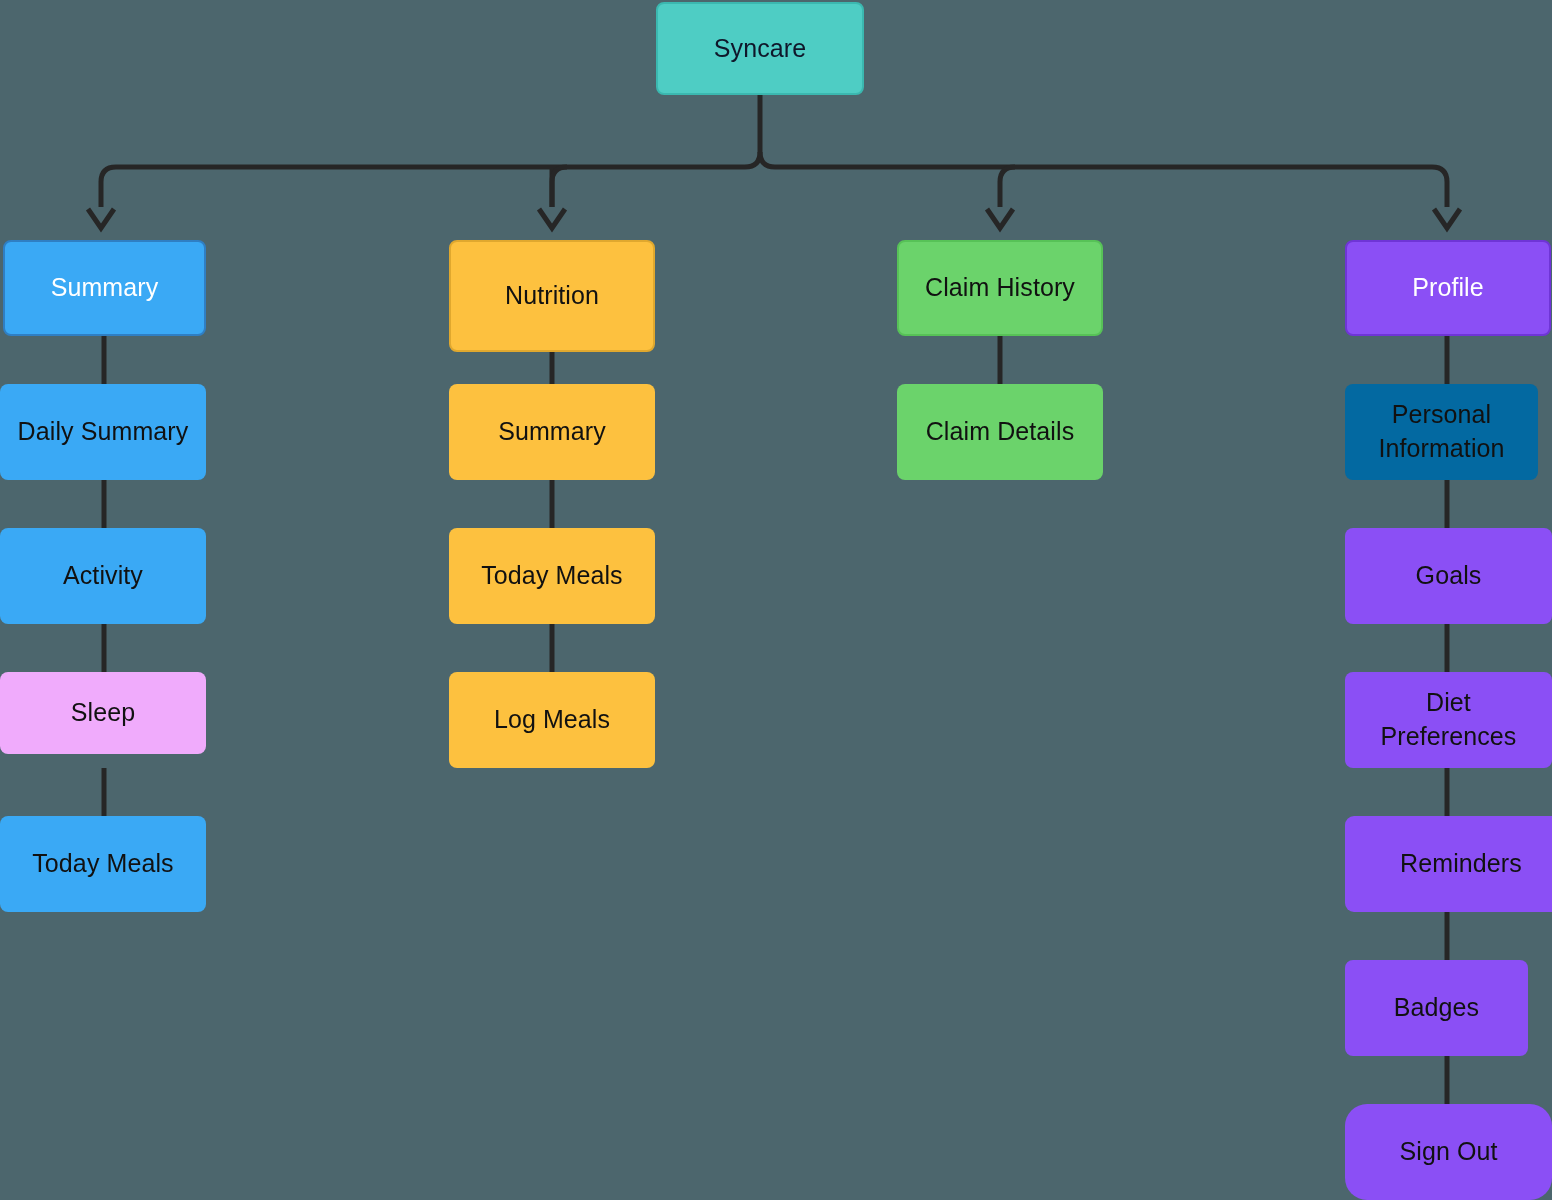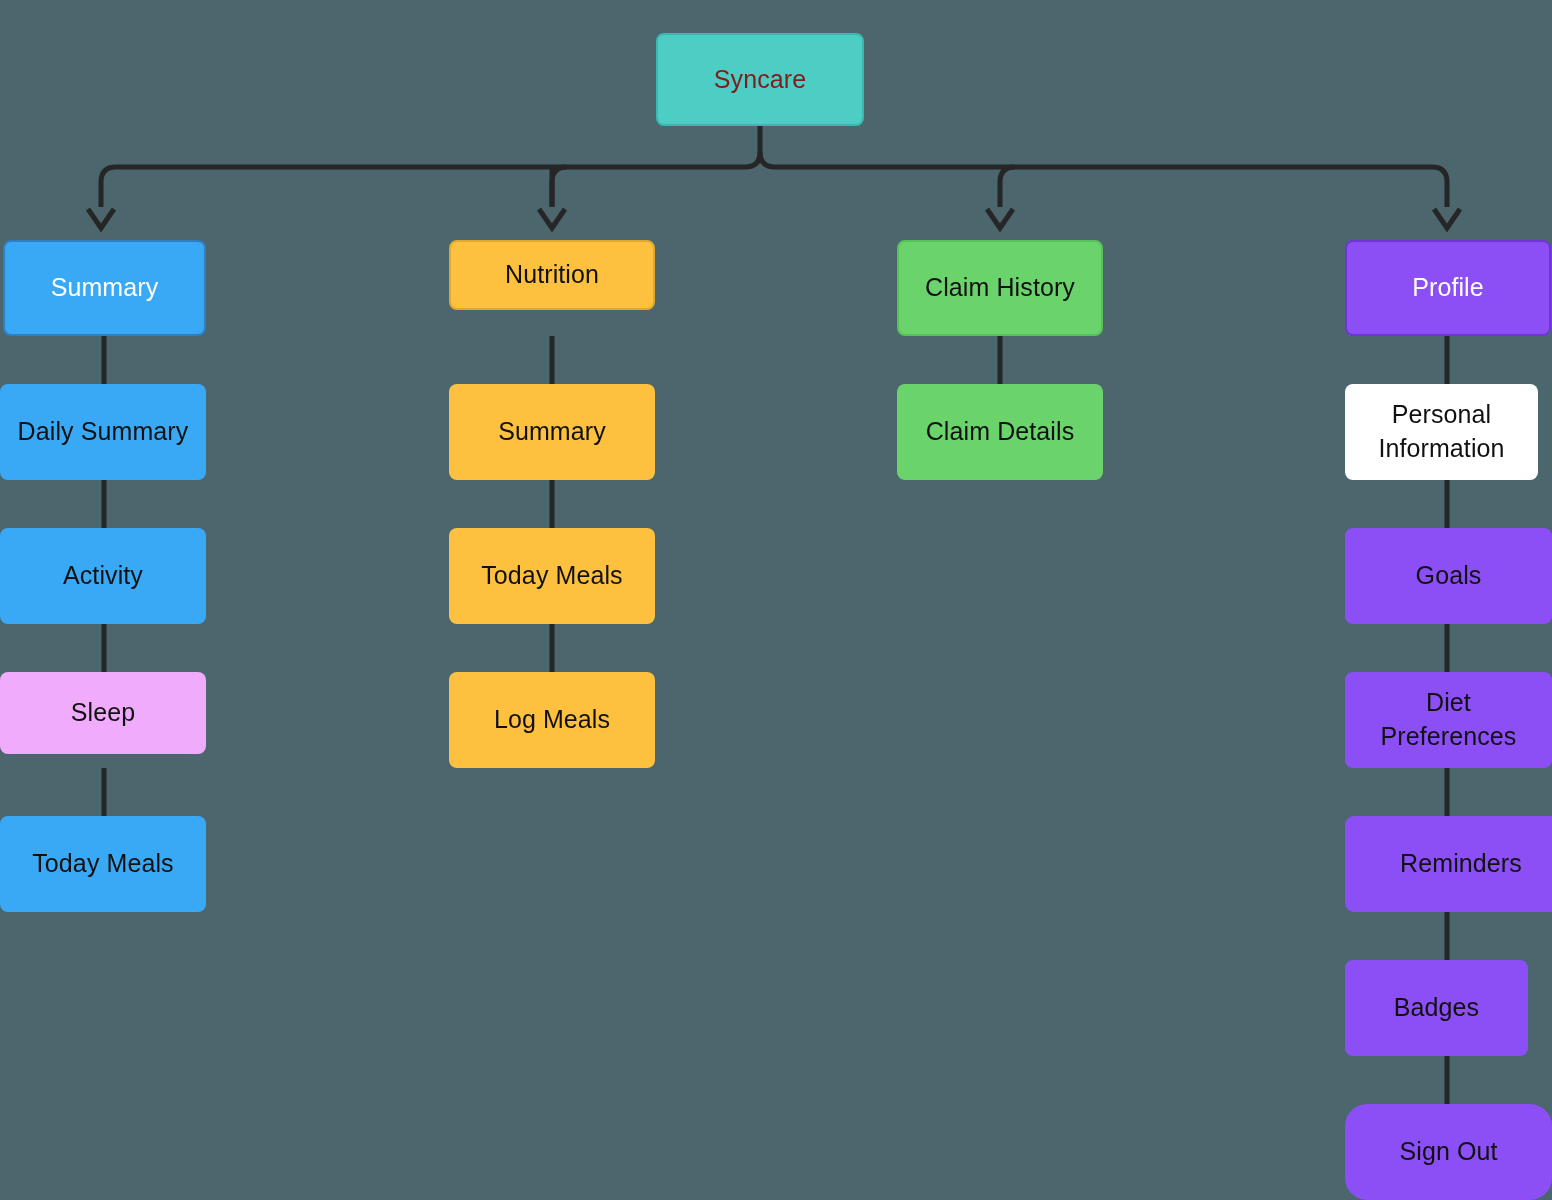--- a/index.html
+++ b/index.html
@@ -87,41 +87,41 @@
 
       <line x1="1447" y1="336" x2="1447" y2="384"></line>
       <line x1="1447" y1="480" x2="1447" y2="528"></line>
       <line x1="1447" y1="624" x2="1447" y2="672"></line>
       <line x1="1447" y1="768" x2="1447" y2="816"></line>
       <line x1="1447" y1="912" x2="1447" y2="960"></line>
       <line x1="1447" y1="1056" x2="1447" y2="1104"></line>
     </g>
   </svg>
 
-  <div class="node root" style="left:656px; top:2px; width:208px; height:93px; background:#4ecdc4; border:2px solid #3bb8b0; color:#7f1d1d;margin-top:31px;">
+  <div class="node root" style="left:656px; top:2px; width:208px; height:93px; background:#4ecdc4; border:2px solid #3bb8b0; color:#0f172a;">
     <span>Syncare</span>
   </div>
 
   <div class="node" style="left:3px; top:240px; width:203px; height:96px; background:#3aa9f5; border:2px solid #2f7fc4; color:#ffffff;">
     <span>Summary</span>
   </div>
   <div class="node" style="left:0px; top:384px; width:206px; height:96px; background:#3aa9f5;">
     <span>Daily Summary</span>
   </div>
   <div class="node" style="left:0px; top:528px; width:206px; height:96px; background:#3aa9f5;">
     <span>Activity</span>
   </div>
   <div class="node" style="left:0px; top:672px; width:206px; height:82px; background:#f0abfc;">
     <span>Sleep</span>
   </div>
   <div class="node" style="left:0px; top:816px; width:206px; height:96px; background:#3aa9f5;">
     <span>Today Meals</span>
   </div>
 
-  <div class="node" style="left:449px; top:240px; width:206px; height:70px; background:#fdc13f; border:2px solid #e0a82e; color:#111111;">
+  <div class="node" style="left:449px; top:240px; width:206px; height:112px; background:#fdc13f; border:2px solid #e0a82e; color:#111111;">
     <span>Nutrition</span>
   </div>
   <div class="node" style="left:449px; top:384px; width:206px; height:96px; background:#fdc13f;">
     <span>Summary</span>
   </div>
   <div class="node" style="left:449px; top:528px; width:206px; height:96px; background:#fdc13f;">
     <span>Today Meals</span>
   </div>
   <div class="node" style="left:449px; top:672px; width:206px; height:96px; background:#fdc13f;">
     <span>Log Meals</span>
@@ -130,21 +130,21 @@
   <div class="node" style="left:897px; top:240px; width:206px; height:96px; background:#6bd36b; border:2px solid #57c257; color:#111111;">
     <span>Claim History</span>
   </div>
   <div class="node" style="left:897px; top:384px; width:206px; height:96px; background:#6bd36b;">
     <span>Claim Details</span>
   </div>
 
   <div class="node" style="left:1345px; top:240px; width:206px; height:96px; background:#8b4ff5; border:2px solid #6f35d6; color:#ffffff;">
     <span>Profile</span>
   </div>
-  <div class="node" style="left:1345px; top:384px; width:193px; height:96px; background:#ffffff;">
+  <div class="node" style="left:1345px; top:384px; width:193px; height:96px; background:#0369a1;">
     <span>Personal Information</span>
   </div>
   <div class="node" style="left:1345px; top:528px; width:207px; height:96px; background:#8b4ff5;">
     <span>Goals</span>
   </div>
   <div class="node" style="left:1345px; top:672px; width:207px; height:96px; background:#8b4ff5;">
     <span>Diet Preferences</span>
   </div>
   <div class="node" style="left:1345px; top:816px; width:232px; height:96px; background:#8b4ff5;border-radius:9px;">
     <span>Reminders</span>

